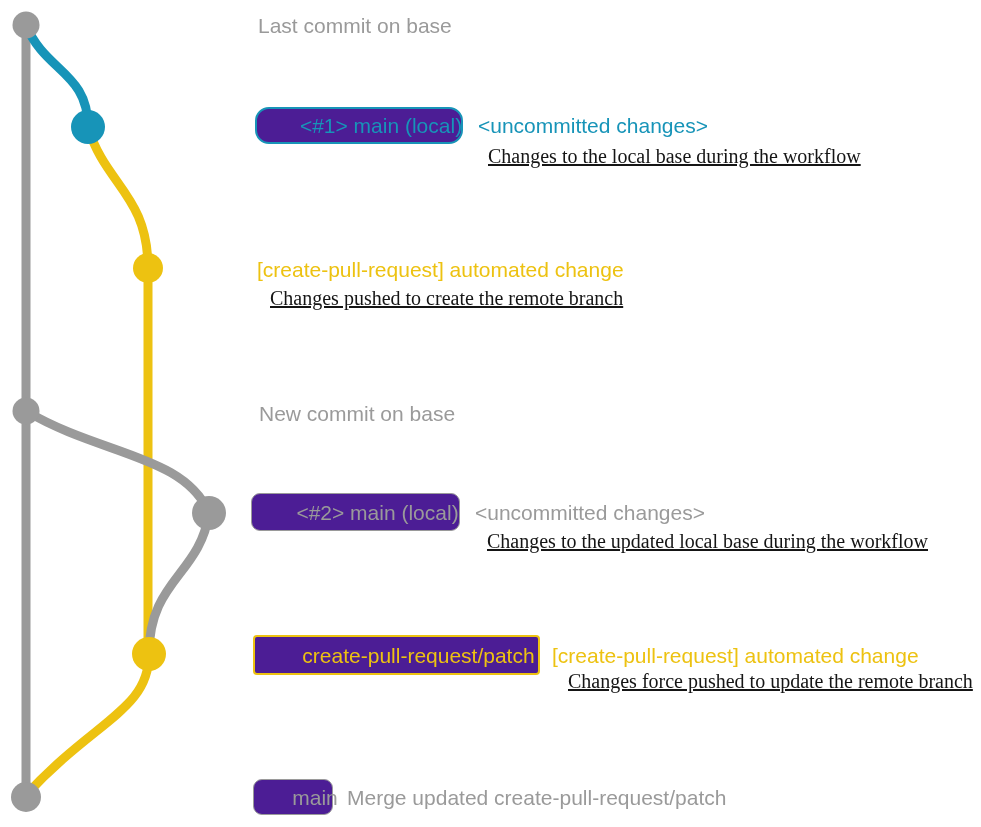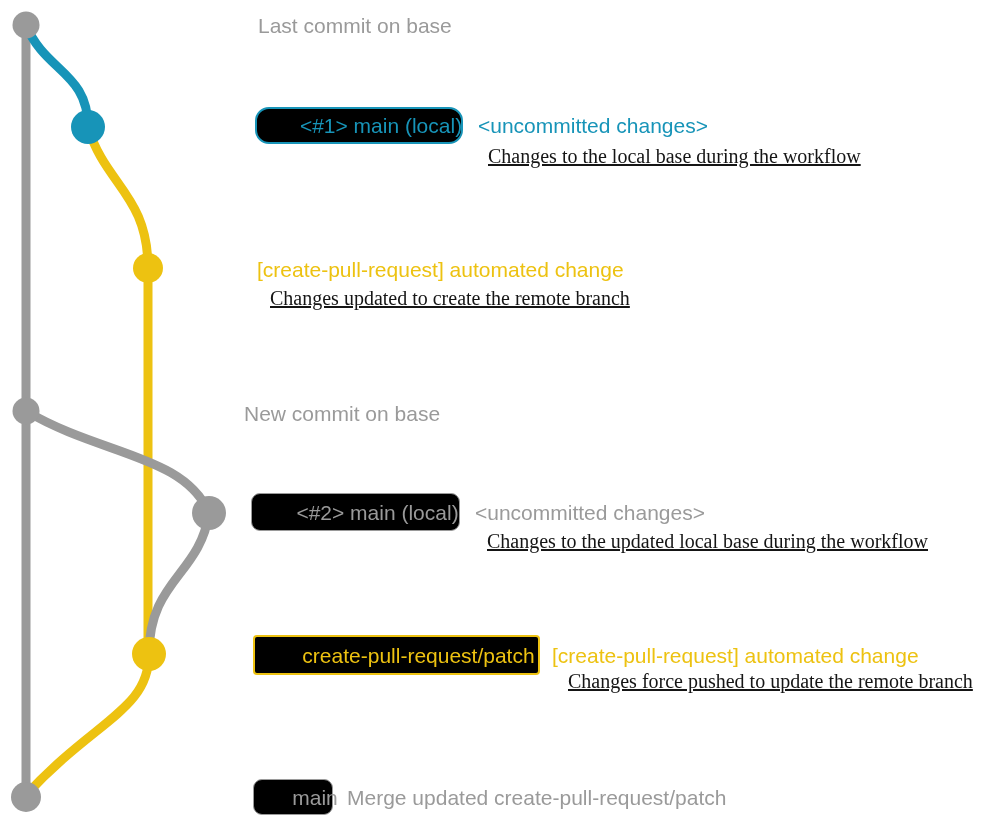--- a/index.html
+++ b/index.html
@@ -5,21 +5,21 @@
   html,body{margin:0;padding:0;background:#fff;}
   .canvas{position:relative;width:981px;height:827px;background:var(--background,#fff);overflow:hidden;
           font-family:"Liberation Sans",sans-serif;}
   svg.graph{position:absolute;left:0;top:0;}
   .label{position:absolute;font:21px/25px "Liberation Sans",sans-serif;white-space:nowrap;}
   .c-gray{color:var(--gray);}
   .c-teal{color:var(--teal);}
   .c-yellow{color:var(--yellow);}
   .note{position:absolute;font:20px/24px "Liberation Serif",serif;color:var(--ink);white-space:nowrap;text-decoration:underline;}
   .badge{position:absolute;display:flex;align-items:center;justify-content:center;box-sizing:border-box;
-         background:#000000;font:21px/1 "Liberation Sans",sans-serif;white-space:nowrap;padding-left:44px;}
+         background:#4c1d95;font:21px/1 "Liberation Sans",sans-serif;white-space:nowrap;padding-left:44px;}
   .badge.b-teal{border:2px solid var(--teal);color:var(--teal);border-radius:14px;}
   .badge.b-gray{border:1.5px solid var(--gray);color:var(--gray);border-radius:9px;}
   .badge.b-yellow{border:2px solid var(--yellow);color:var(--yellow);border-radius:4px;}
 </style>
 </head>
 <body>
 
 <div class="canvas">
 
   <svg class="graph" width="981" height="827" viewBox="0 0 981 827">
@@ -47,23 +47,23 @@
 
   <div class="label c-gray" style="left:258px;top:13px">Last commit on base</div>
 
   <div class="badge b-teal" style="left:255px;top:107px;width:208px;height:37px">
     <span>&lt;#1&gt; main (local)</span>
   </div>
   <div class="label c-teal" style="left:478px;top:113px">&lt;uncommitted changes&gt;</div>
   <div class="note" style="left:488px;top:144px">Changes to the local base during the workflow</div>
 
   <div class="label c-yellow" style="left:257px;top:257px">[create-pull-request] automated change</div>
-  <div class="note" style="left:270px;top:286px">Changes updated to create the remote branch</div>
+  <div class="note" style="left:270px;top:286px">Changes pushed to create the remote branch</div>
 
-  <div class="label c-gray" style="left:244px;top:401px">New commit on base</div>
+  <div class="label c-gray" style="left:259px;top:401px">New commit on base</div>
 
   <div class="badge b-gray" style="left:251px;top:493px;width:209px;height:38px">
     <span>&lt;#2&gt; main (local)</span>
   </div>
   <div class="label c-gray" style="left:475px;top:500px">&lt;uncommitted changes&gt;</div>
   <div class="note" style="left:487px;top:529px">Changes to the updated local base during the workflow</div>
 
   <div class="badge b-yellow" style="left:253px;top:635px;width:287px;height:40px">
     <span>create-pull-request/patch</span>
   </div>

